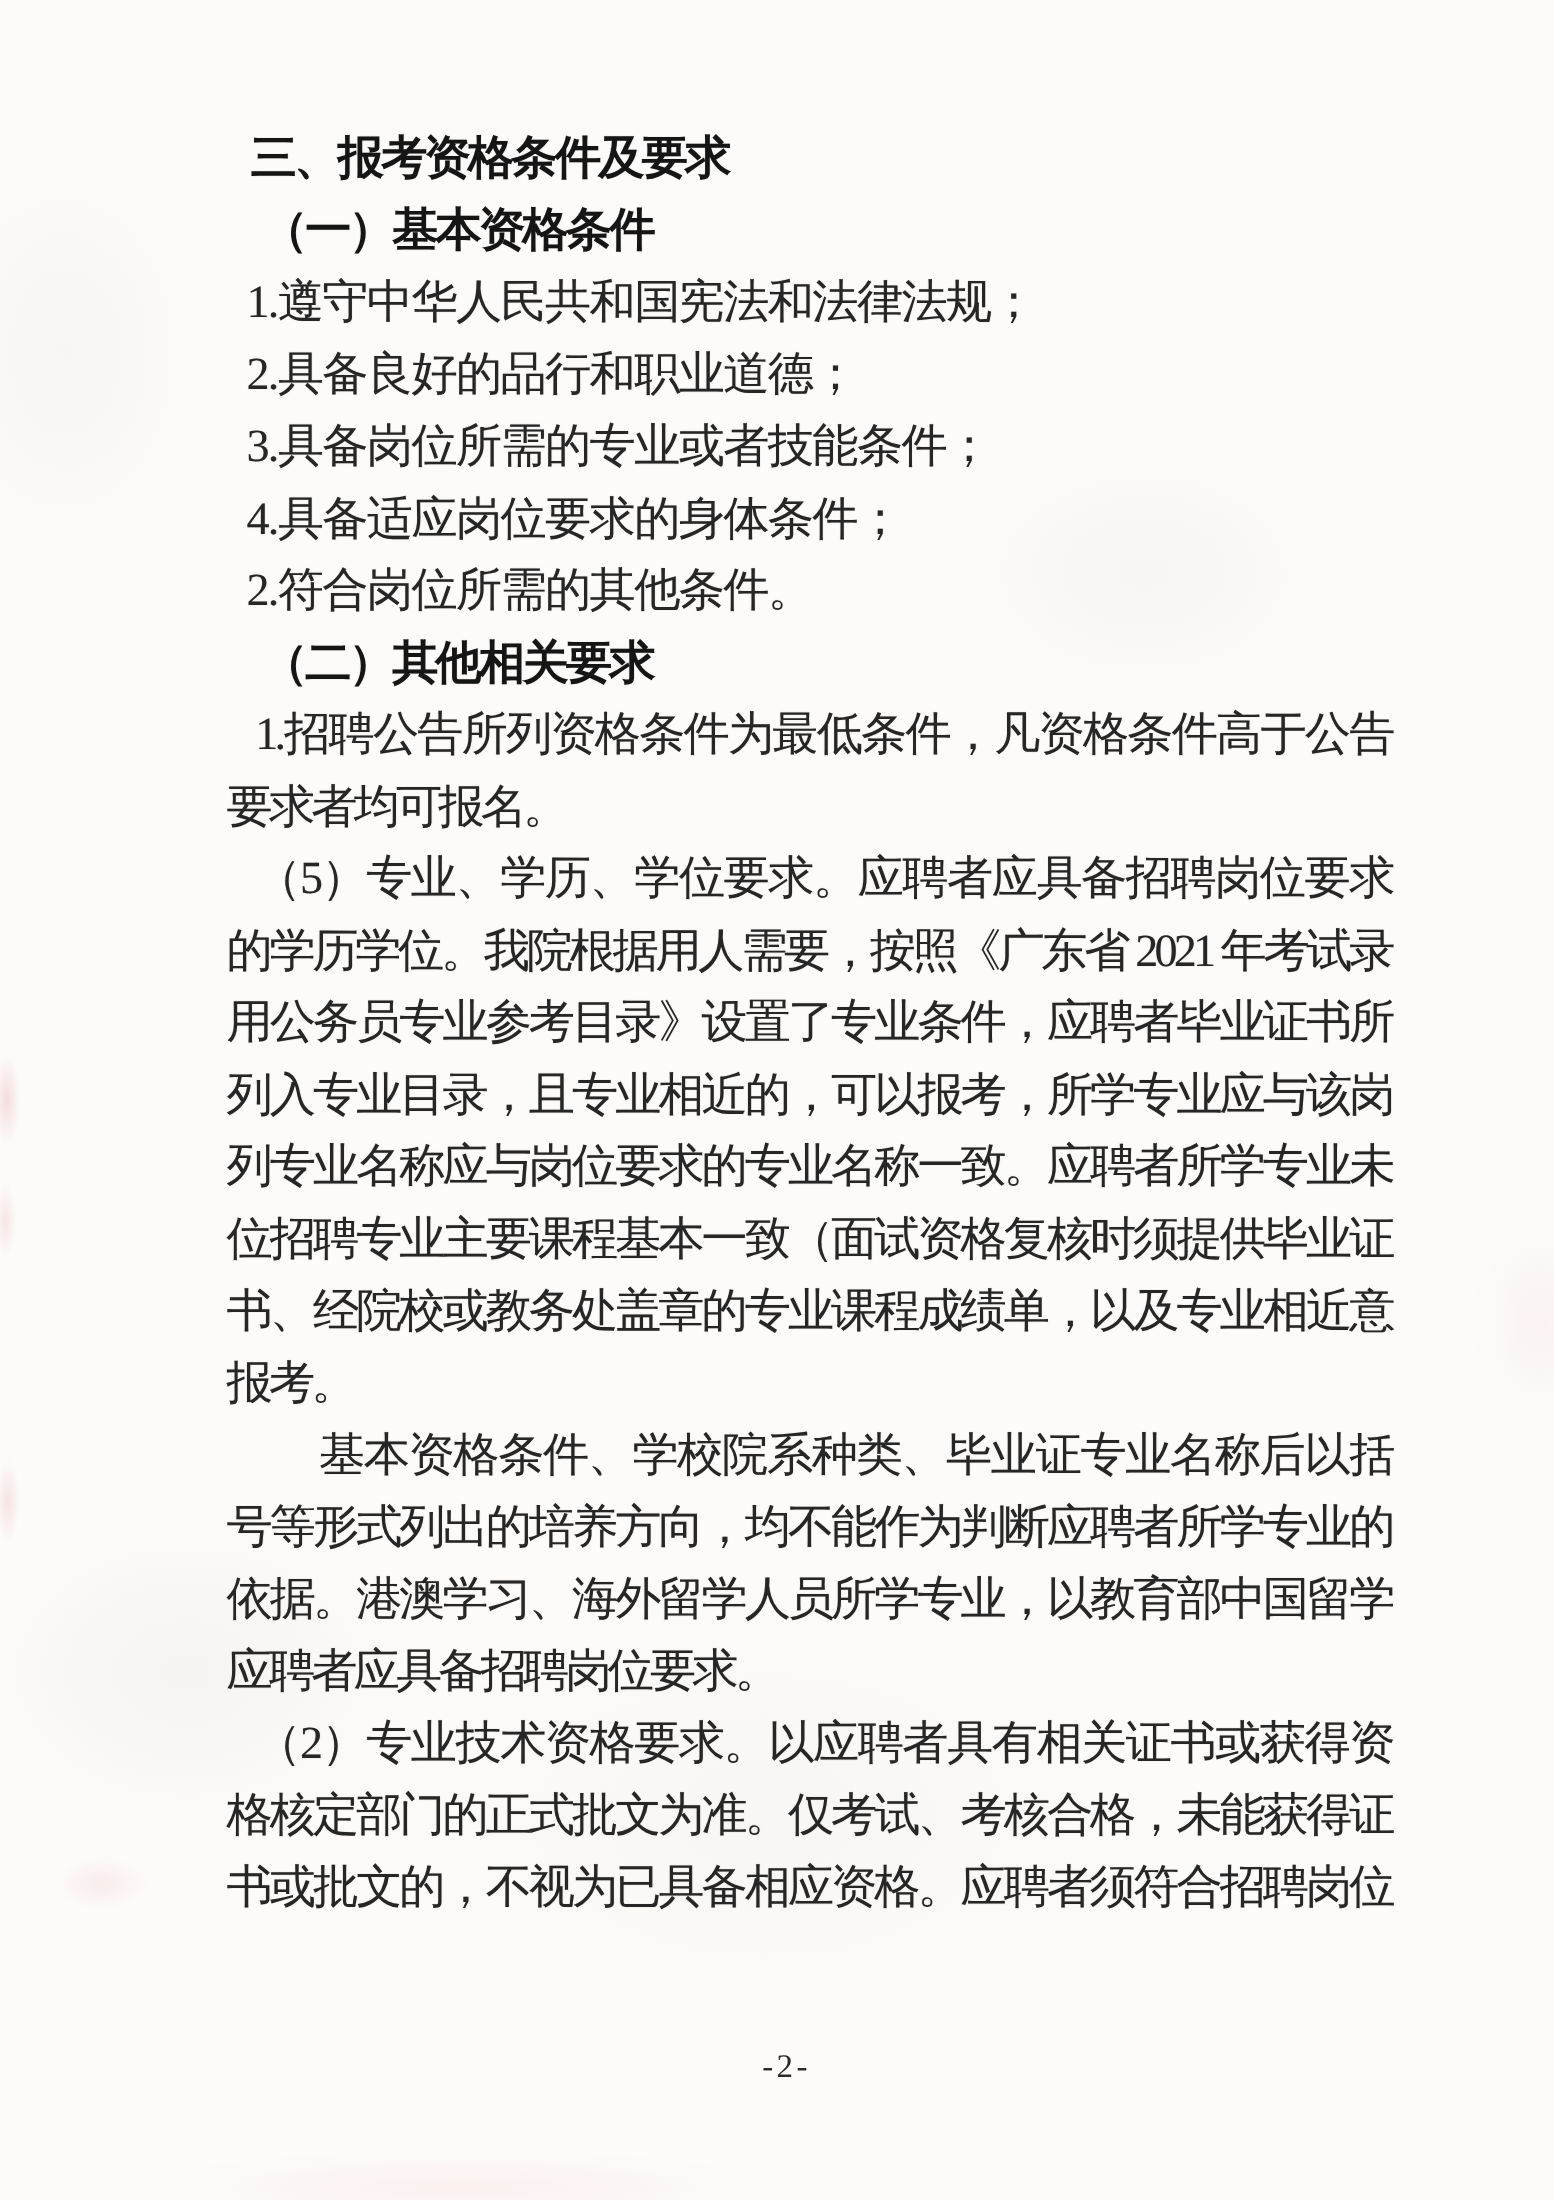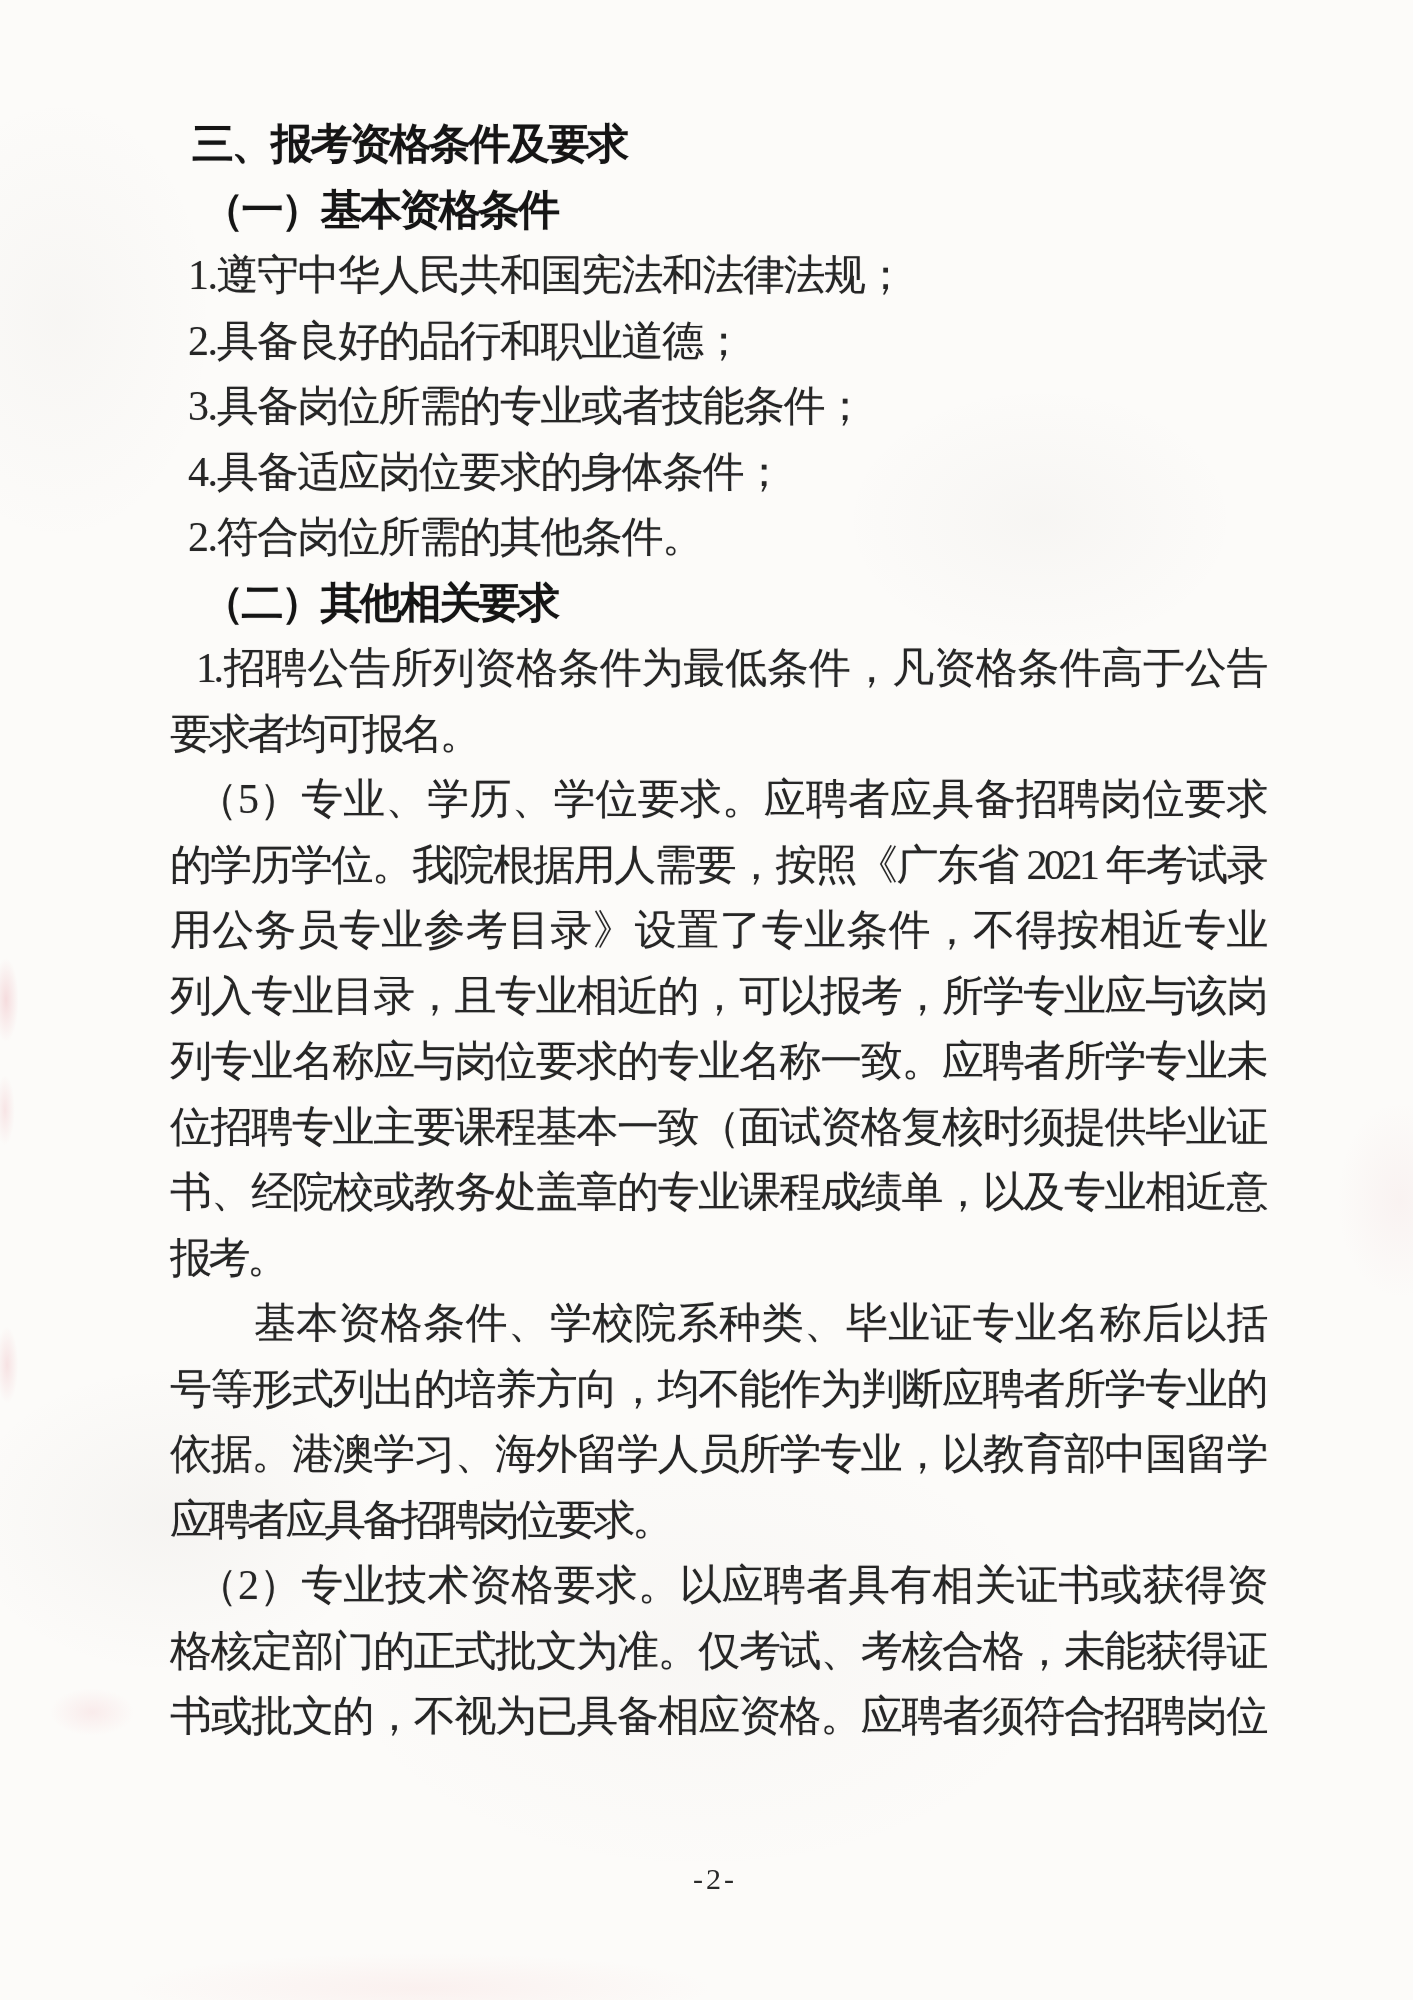--- a/index.html
+++ b/index.html
@@ -27,20 +27,21 @@
   }
   .textblock{
     position:absolute; left:170px; top:112px; width:1095px;
   }
   .ln{
     height:65.5px; line-height:65.5px;
     font-size:42px; letter-spacing:-3.5px;
     color:#262626;
     white-space:nowrap;
     text-shadow:0 0 1px rgba(60,60,60,.35);
+    margin-left:36px;
   }
   .ln.h1{ font-weight:700; color:#151515; padding-left:22px; letter-spacing:-2.5px; }
   .ln.h2{ font-weight:700; color:#151515; padding-left:32px; letter-spacing:-2.5px; }
   .ln.item{ padding-left:18px; letter-spacing:-1.5px; }
   .ln.p{ padding-left:0; }
   .ln.pj{
     white-space:normal;
     text-align:justify;
     text-align-last:justify;
   }
@@ -64,21 +65,21 @@
       <div class="ln item">1.遵守中华人民共和国宪法和法律法规；</div>
       <div class="ln item">2.具备良好的品行和职业道德；</div>
       <div class="ln item">3.具备岗位所需的专业或者技能条件；</div>
       <div class="ln item">4.具备适应岗位要求的身体条件；</div>
       <div class="ln item">2.符合岗位所需的其他条件。</div>
       <div class="ln h2">（二）其他相关要求</div>
       <div class="ln pj ind1">1.招聘公告所列资格条件为最低条件，凡资格条件高于公告</div>
       <div class="ln p">要求者均可报名。</div>
       <div class="ln pj ind1">（5）专业、学历、学位要求。应聘者应具备招聘岗位要求</div>
       <div class="ln pj">的学历学位。我院根据用人需要，按照《广东省 2021 年考试录</div>
-      <div class="ln pj">用公务员专业参考目录》设置了专业条件，不得按相近专业</div>
+      <div class="ln pj">用公务员专业参考目录》设置了专业条件，应聘者毕业证书所</div>
       <div class="ln pj">列入专业目录，且专业相近的，可以报考，所学专业应与该岗</div>
       <div class="ln pj">列专业名称应与岗位要求的专业名称一致。应聘者所学专业未</div>
       <div class="ln pj">位招聘专业主要课程基本一致（面试资格复核时须提供毕业证</div>
       <div class="ln pj">书、经院校或教务处盖章的专业课程成绩单，以及专业相近意</div>
       <div class="ln p">报考。</div>
       <div class="ln pj ind2">基本资格条件、学校院系种类、毕业证专业名称后以括</div>
       <div class="ln pj">号等形式列出的培养方向，均不能作为判断应聘者所学专业的</div>
       <div class="ln pj">依据。港澳学习、海外留学人员所学专业，以教育部中国留学</div>
       <div class="ln p">应聘者应具备招聘岗位要求。</div>
       <div class="ln pj ind1">（2）专业技术资格要求。以应聘者具有相关证书或获得资</div>

